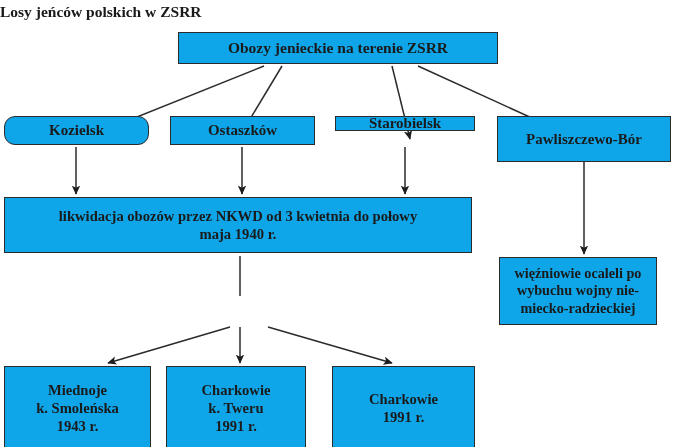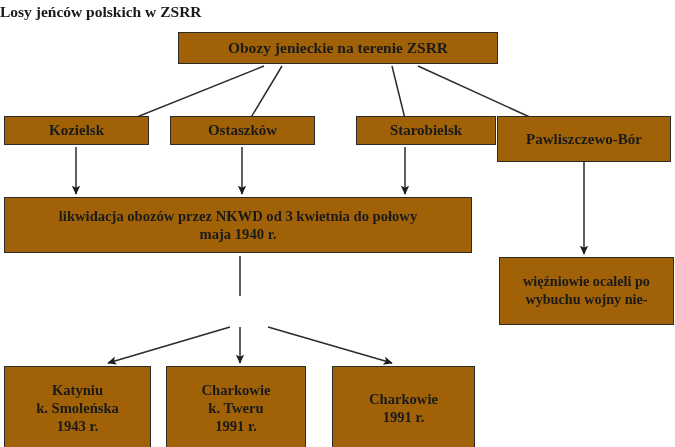--- a/index.html
+++ b/index.html
@@ -21,21 +21,21 @@
     left: 0;
     top: 0;
     width: 675px;
     height: 447px;
     pointer-events: none;
   }
   .node {
     position: absolute;
     box-sizing: border-box;
     border: 1.6px solid #2b2b2b;
-    background: #a16207;
+    background: #0ea5e9;
     display: flex;
     align-items: center;
     justify-content: center;
     text-align: center;
     font-weight: bold;
     line-height: 1.24;
     z-index: 2;
   }
   .plain-label {
     position: absolute;
@@ -49,28 +49,28 @@
     left: 0;
     top: 3px;
     font-weight: bold;
     font-size: 15.5px;
     z-index: 2;
   }
 
   
   #node-root      { left: 178px; top: 32px;  width: 320px; height: 32px;  font-size: 15.5px; }
 
-  #node-camp-0    { left: 4px;   top: 116px; width: 145px; height: 29px;  font-size: 15px; }
+  #node-camp-0    { left: 4px;   top: 116px; width: 145px; height: 29px;  font-size: 15px; border-radius: 11px; }
   #node-camp-1    { left: 170px; top: 116px; width: 145px; height: 29px;  font-size: 15px; font-family: Liberation Serif, serif; }
-  #node-camp-2    { left: 335px; top: 116px; width: 140px; height: 29px;  font-size: 15px; margin-left: 21px; }
+  #node-camp-2    { left: 335px; top: 116px; width: 140px; height: 15px;  font-size: 15px; }
   #node-camp-3    { left: 497px; top: 116px; width: 174px; height: 46px;  font-size: 15px; }
 
   #node-liquidation { left: 4px; top: 197px; width: 468px; height: 56px; font-size: 14.6px; padding: 8px 14px; }
 
-  #node-survivors { left: 499px; top: 257px; width: 175px; height: 68px; font-size: 14.2px; padding: 0 8px; }
+  #node-survivors { left: 499px; top: 257px; width: 158px; height: 68px; font-size: 14.2px; padding: 0 8px; }
 
   #label-graves   { left: 160px; top: 300px; width: 180px; font-size: 15px; }
 
   #node-grave-0   { left: 4px;   top: 366px; width: 147px; height: 84px; font-size: 14.6px; }
   #node-grave-1   { left: 166px; top: 366px; width: 140px; height: 84px; font-size: 14.6px; }
   #node-grave-2   { left: 332px; top: 366px; width: 143px; height: 84px; font-size: 14.6px; }
 </style>
 </head>
 <body>
 
@@ -126,27 +126,28 @@
     <div>
       <div>likwidacja obozów przez NKWD od 3 kwietnia do połowy</div>
       <div>maja 1940 r.</div>
     </div>
   </div>
 
   <div class="node" id="node-survivors">
     <div>
       <div>więźniowie ocaleli po</div>
       <div>wybuchu wojny nie-</div>
+      <div>miecko-radzieckiej</div>
     </div>
   </div>
 
 
   <div class="node" id="node-grave-0">
     <div>
-      <div>Katyniu</div>
+      <div>Miednoje</div>
       <div>k. Smoleńska</div>
       <div>1943 r.</div>
     </div>
   </div>
   <div class="node" id="node-grave-1">
     <div>
       <div>Charkowie</div>
       <div>k. Tweru</div>
       <div>1991 r.</div>
     </div>

